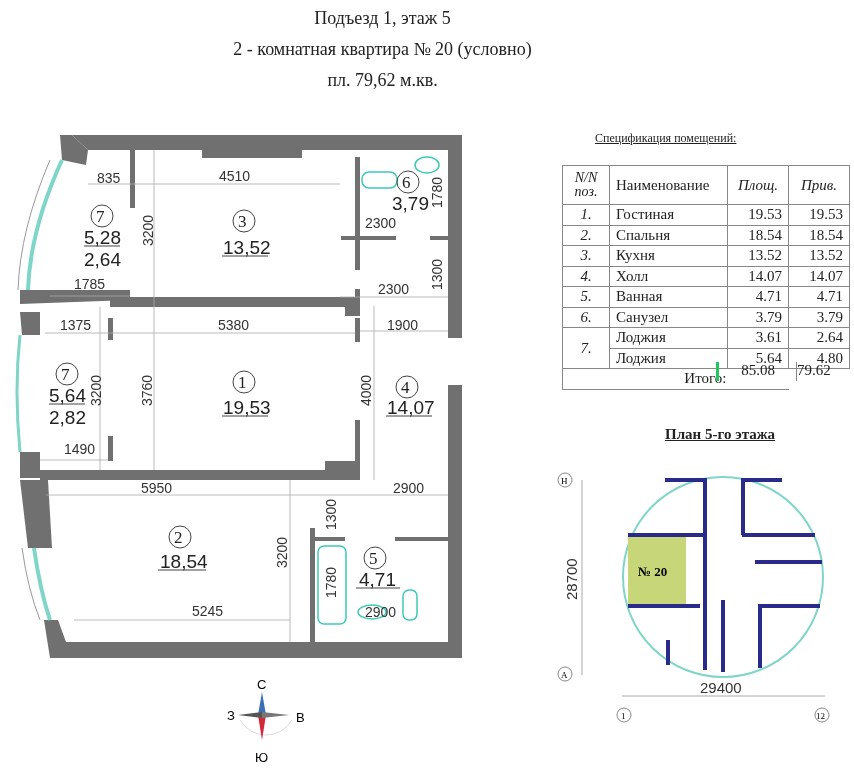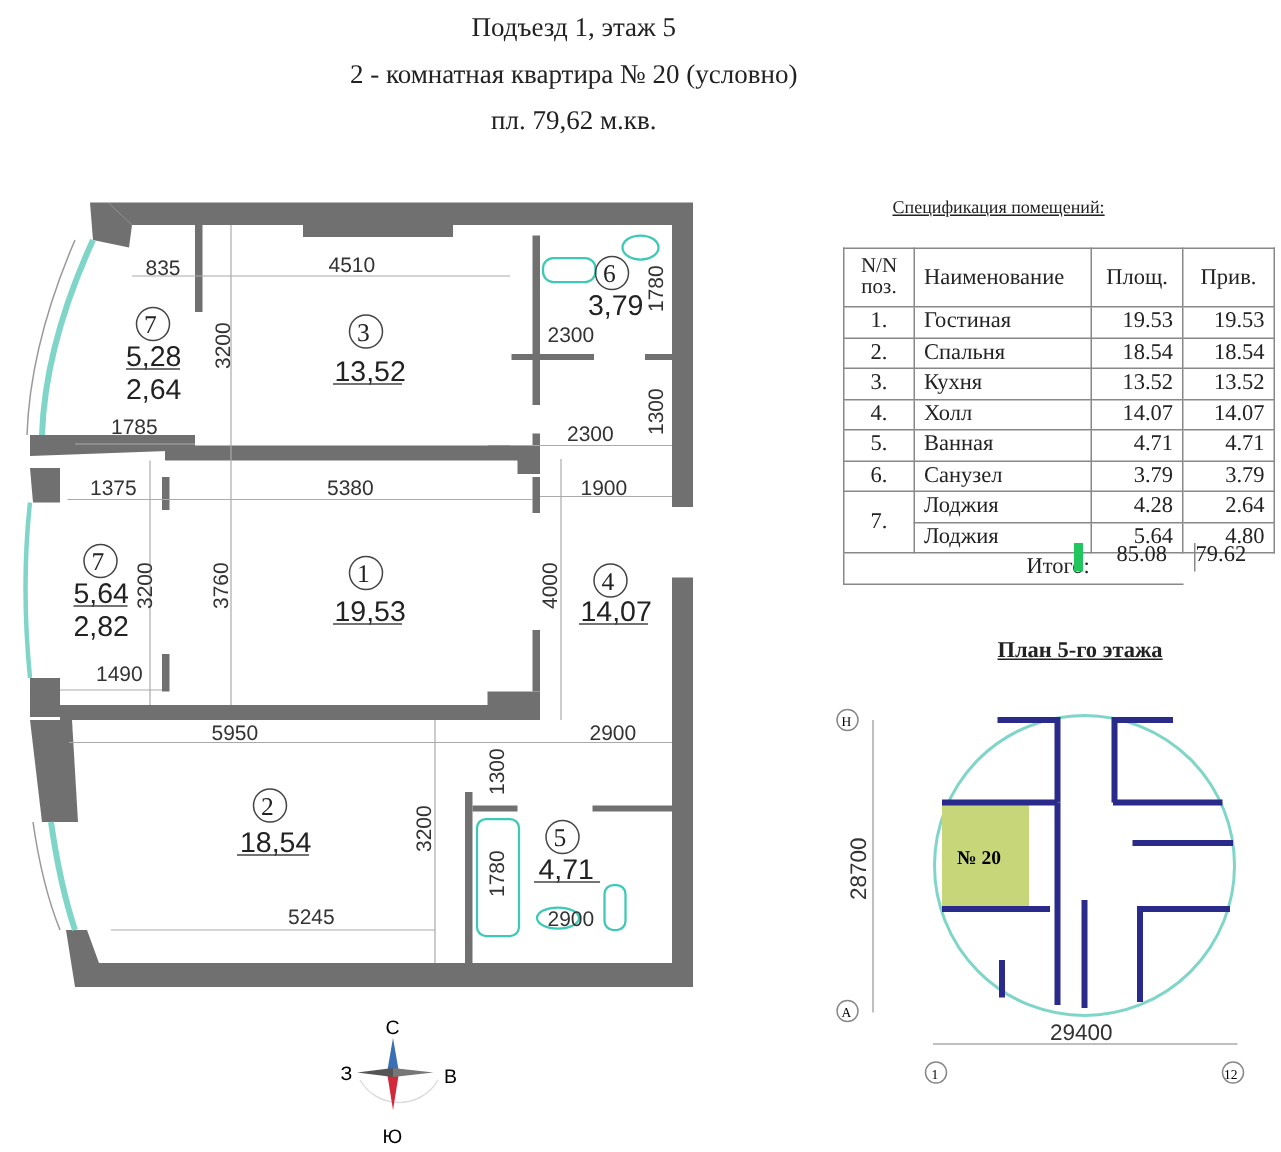--- a/index.html
+++ b/index.html
@@ -2,21 +2,21 @@
 <html><head>
 <meta charset="utf-8">
 <style>
   html,body{margin:0;padding:0;background:#fff;}
   body{width:854px;height:768px;position:relative;overflow:hidden;font-family:"Liberation Serif",serif;color:#222;}
   .title{position:absolute;left:0;width:765px;text-align:center;font-size:18px;}
   .spec-title{position:absolute;left:595px;top:131px;font-size:12px;text-decoration:underline;}
   table.spec{position:absolute;left:562px;top:165px;border-collapse:collapse;font-size:15px;font-family:"Liberation Serif",serif;}
   table.spec td,table.spec th{border:1px solid #888;padding:0 6px;height:19.5px;font-weight:normal;}
   table.spec th{height:38px;}
-  .c{text-align:center;} .r{text-align:right;} .l{text-align:left;margin-left:41px;}
+  .c{text-align:center;font-style:italic;} .r{text-align:right;} .l{text-align:left;margin-left:41px;}
   .plan-title{position:absolute;left:665px;top:426px;font-size:15px;text-decoration:underline;font-weight:bold;}
   svg{position:absolute;left:0;top:0;}
   .dim{font-family:"Liberation Sans",sans-serif;font-size:14px;fill:#333;}
   .area{font-family:"Liberation Sans",sans-serif;font-size:19px;fill:#222;}
   .num{font-family:"Liberation Serif",serif;font-size:17px;fill:#222;}
 </style>
 </head>
 <body>
 
 <div class="title" style="top:8px">Подъезд 1, этаж 5</div>
@@ -64,34 +64,34 @@
       </tr>
   <tr>
         <td class="c">6.</td>
         <td>Санузел</td>
         <td class="r">3.79</td>
         <td class="r">3.79</td>
       </tr>
   <tr>
         <td class="c" rowspan="2">7.</td>
         <td>Лоджия</td>
-        <td class="r">4.28</td>
+        <td class="r">3.61</td>
         <td class="r">2.64</td>
       </tr>
   <tr>
         <td>Лоджия</td>
         <td class="r">5.64</td>
         <td class="r">4.80</td>
       </tr>
   <tr>
         <td colspan="3" class="r" style="border-right:none;padding-right:62px">Итого:</td>
       </tr>
 </tbody>
   </table>
-<div style="position:absolute;left:716px;top:362px;width:56px;text-align:right;font-size:15px;border-left:6px solid #22c55e;padding-right:6px;height:19px">85.08</div>
+<div style="position:absolute;left:716px;top:362px;width:56px;text-align:right;font-size:15px;border-left:3px solid #22c55e;padding-right:6px;height:19px">85.08</div>
 <div style="position:absolute;left:796px;top:362px;width:47px;font-size:15px;border-left:1px solid #888;padding-right:6px;height:19px">79.62</div>
 
 <div class="plan-title">План 5-го этажа</div>
 
 <svg width="854" height="768" viewBox="0 0 854 768">
 
   <g fill="#707070">
     <path d="M72,135 L462,135 L462,338 L448,338 L448,150 L88,150 Z"></path>
     <path d="M448,385 L462,385 L462,658 L50,658 L44,620 L58,620 L66,642 L448,642 Z"></path>
     <path d="M60,135 L72,135 L88,150 L86,165 L62,160 Z"></path>

